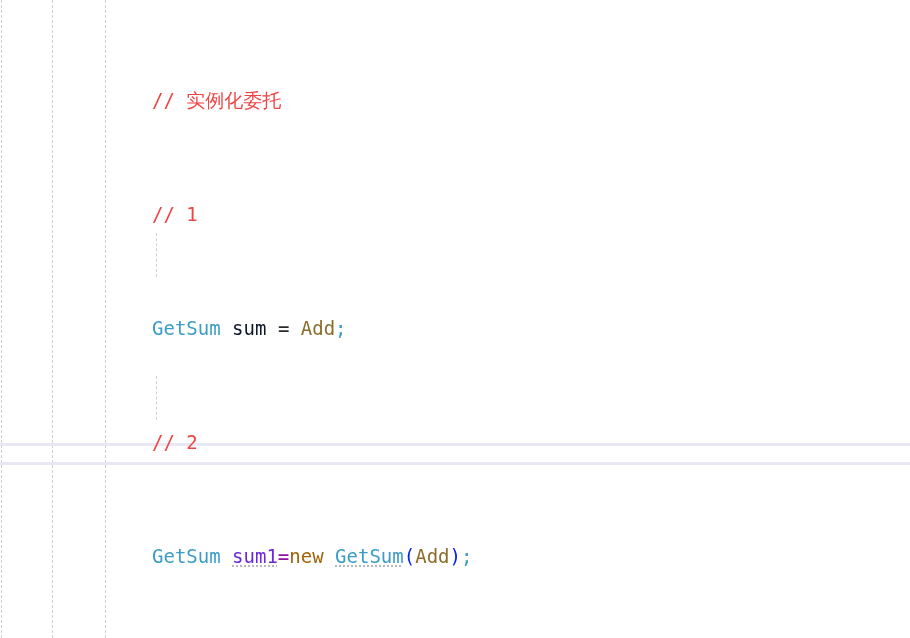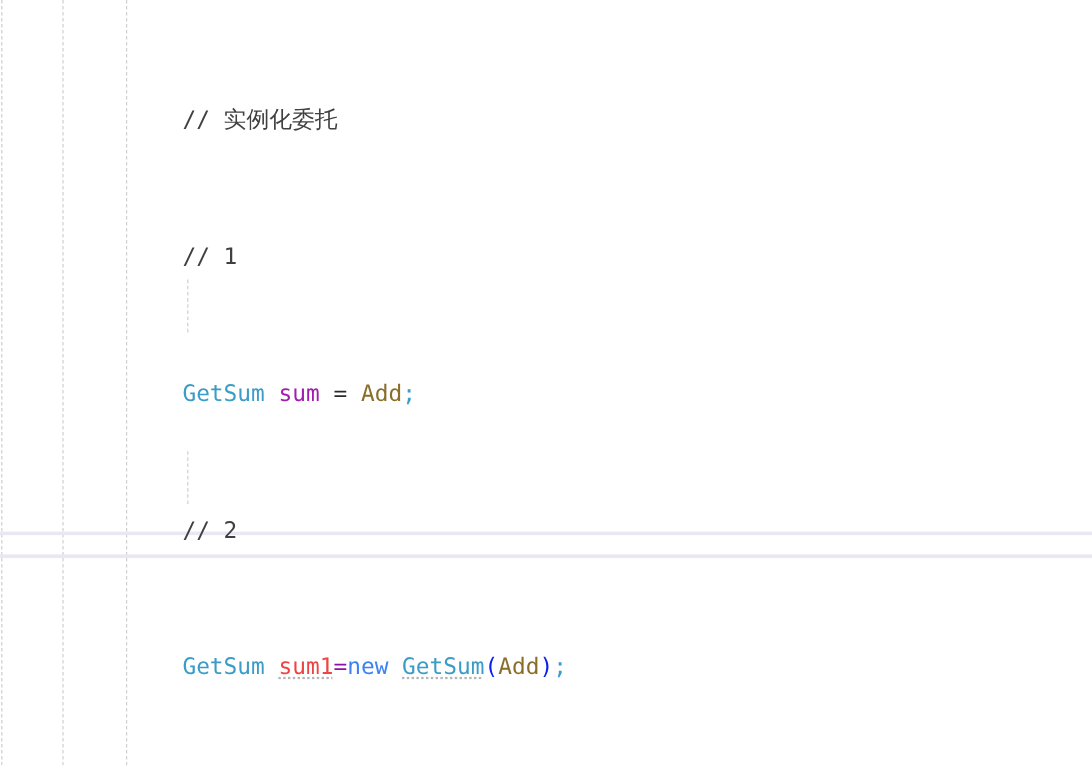--- a/index.html
+++ b/index.html
@@ -51,27 +51,27 @@
   }
 
   .line {
     height: 28.5px;
     padding-left: 152px;
     white-space: pre;
     box-sizing: border-box;
   }
 
   
-  .cmt   { color: #404040; }                 
+  .cmt   { color: #ef4444; }                 
   .typ   { color: #3b9dc7; }                 
-  .var   { color: #a21caf; }                 
-  .unu   { color: #ef4444;                   
+  .var   { color: #0f172a; }                 
+  .unu   { color: #6d28d9;                   
            text-decoration: underline dotted #b5b5b5;
            text-underline-offset: 3px; }
-  .kw    { color: #3b82f6; }                 
+  .kw    { color: #a16207; }                 
   .mth   { color: #8a6d29; text-align: center; }                 
   .pun   { color: #2b2b2b; }                 
   .brc   { color: #0b20ee; }                 
   .semi  { color: #3b9dc7; }                 
   .eqp   { color: #8e0fa8; }                 
   .unut  { color: #3b9dc7;                   
            text-decoration: underline dotted #b5b5b5;
            text-underline-offset: 3px; }
 </style>
 </head>

